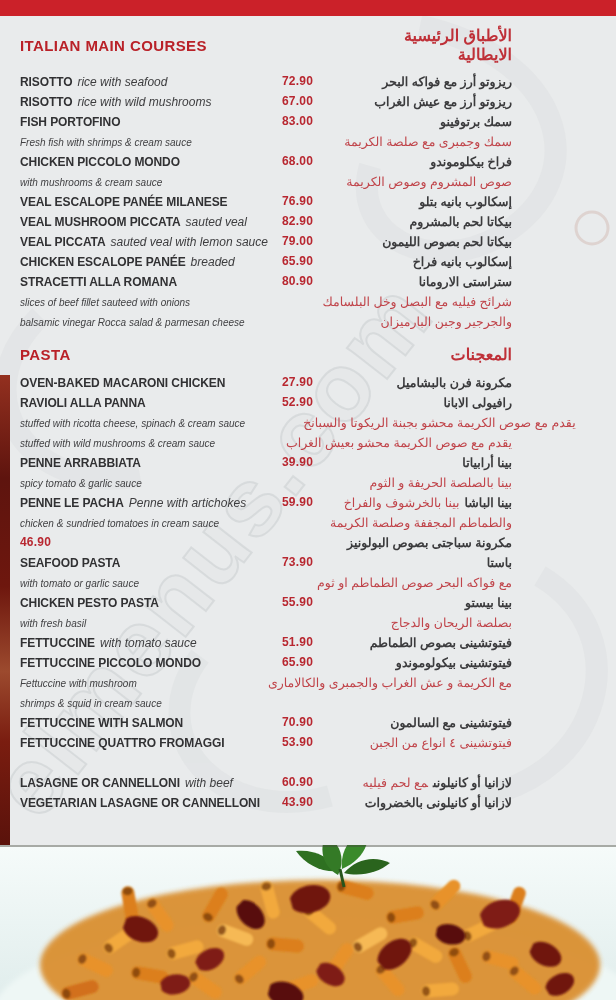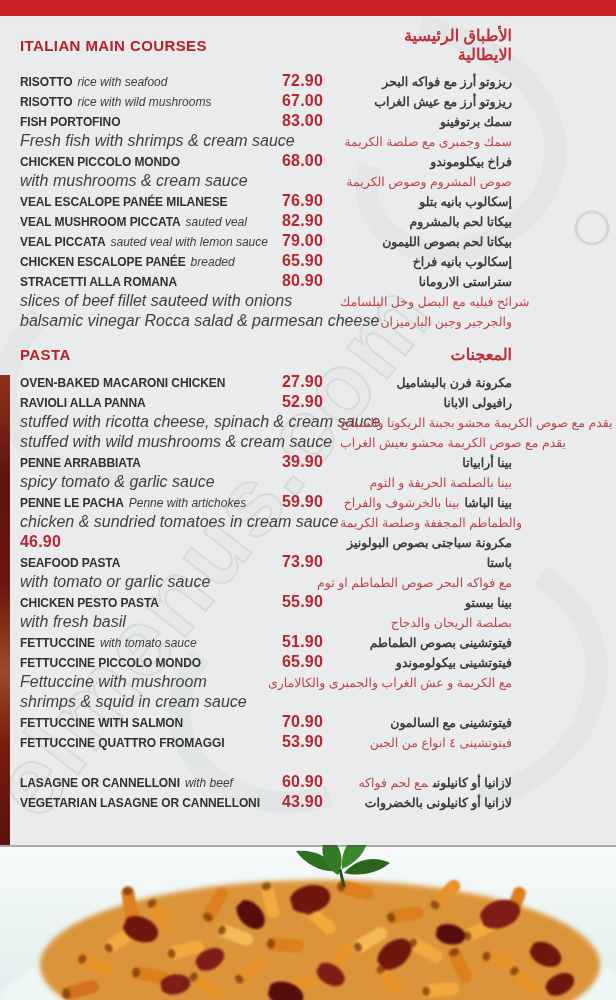--- a/index.html
+++ b/index.html
@@ -22,26 +22,26 @@
     pointer-events:none;white-space:nowrap;
   }
   .menu{position:absolute;top:16px;left:0;width:532px;height:829px;padding:16px 20px 0 20px;box-sizing:border-box;}
   .sec-hdr{display:flex;align-items:center;height:26px;margin-bottom:13px;}
   .sec-hdr .hdr-en{width:330px;font-weight:bold;font-size:15px;letter-spacing:.4px;color:#b92128;}
   .sec-hdr .hdr-ar{flex:1;text-align:right;direction:rtl;font-weight:bold;font-size:16px;color:#bf3038;}
   .sec + .sec{margin-top:10px;}
   .sec + .sec .sec-hdr{margin-bottom:5px;}
   .row{display:flex;align-items:center;height:20px;}
   .col-en{width:262px;white-space:nowrap;overflow:visible;}
-  .col-price{width:58px;font-weight:bold;font-size:16px;color:#b82730;letter-spacing:.2px;flex:none;}
+  .col-price{width:58px;font-weight:bold;font-size:12px;color:#b82730;letter-spacing:.2px;flex:none;}
   .col-ar{flex:1;text-align:right;direction:rtl;font-size:12.5px;color:#3b3b3d;white-space:nowrap;font-weight:600;}
   .col-ar span + span{margin-right:5px;text-align:center;}
   .nm{font-weight:bold;font-size:12px;color:#313133;letter-spacing:-0.1px;}
   .note{font-style:italic;font-size:12px;color:#3d3d3f;margin-left:5px;}
-  .sub-en{font-style:italic;font-size:16px;color:#414143;}
+  .sub-en{font-style:italic;font-size:10px;color:#414143;}
   .ar-red{color:#c0444a;font-weight:400;}
   .gap{height:20px;}
   .photo{position:absolute;left:0;top:845px;width:616px;height:155px;}
   .photo svg{display:block;}
 </style>
 </head>
 <body>
 
 <div class="page">
 
@@ -230,21 +230,21 @@
           </div>
           <div class="row">
             <div class="col-en"><span class="nm">FETTUCCINE QUATTRO FROMAGGI</span></div>
             <div class="col-price">53.90</div>
             <div class="col-ar" dir="rtl"><span class="ar-red">فيتوتشينى ٤ انواع من الجبن</span></div>
           </div>
           <div class="gap"></div>
           <div class="row">
             <div class="col-en"><span class="nm">LASAGNE OR CANNELLONI</span><span class="note">with beef</span></div>
             <div class="col-price">60.90</div>
-            <div class="col-ar" dir="rtl"><span class="ar-dark">لازانيا أو كانيلونى</span><span class="ar-red">مع لحم فواكه</span></div>
+            <div class="col-ar" dir="rtl"><span class="ar-dark">لازانيا أو كانيلونى</span><span class="ar-red">مع لحم فيليه</span></div>
           </div>
           <div class="row">
             <div class="col-en"><span class="nm">VEGETARIAN LASAGNE OR CANNELLONI</span></div>
             <div class="col-price">43.90</div>
             <div class="col-ar" dir="rtl"><span class="ar-dark">لازانيا أو كانيلونى بالخضروات</span></div>
           </div>
         </div>
       </div>
   </div>
 

